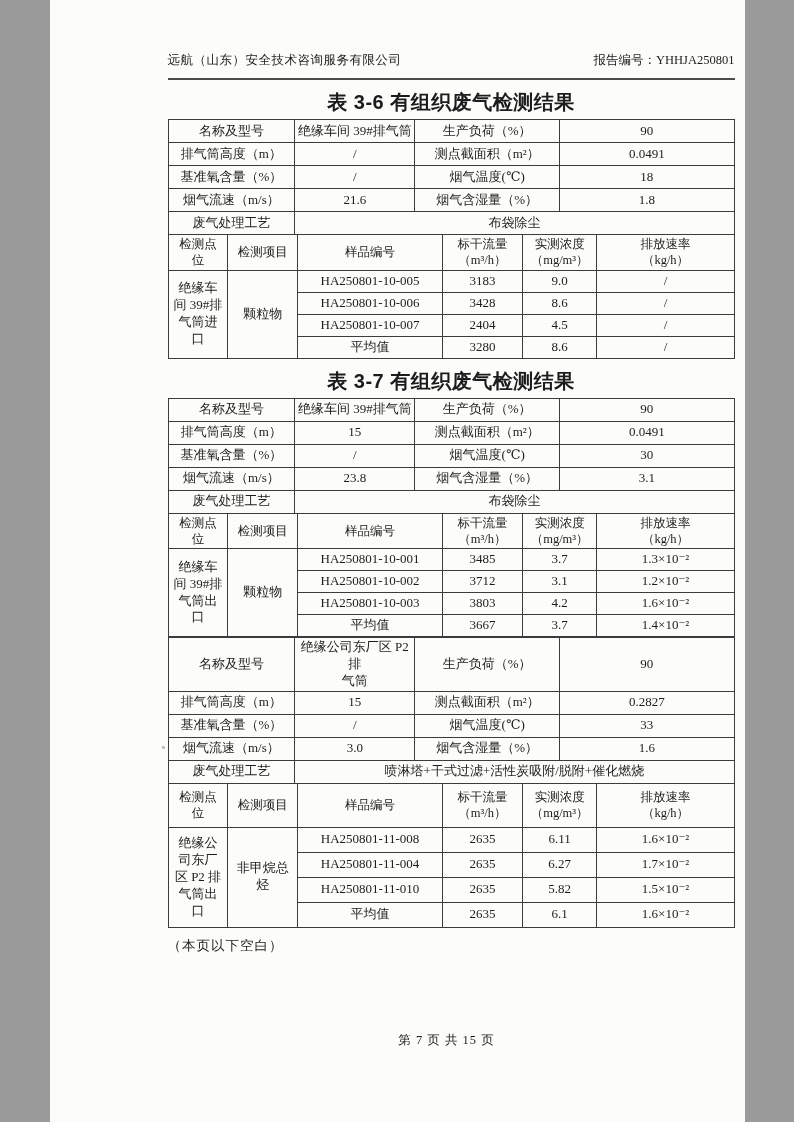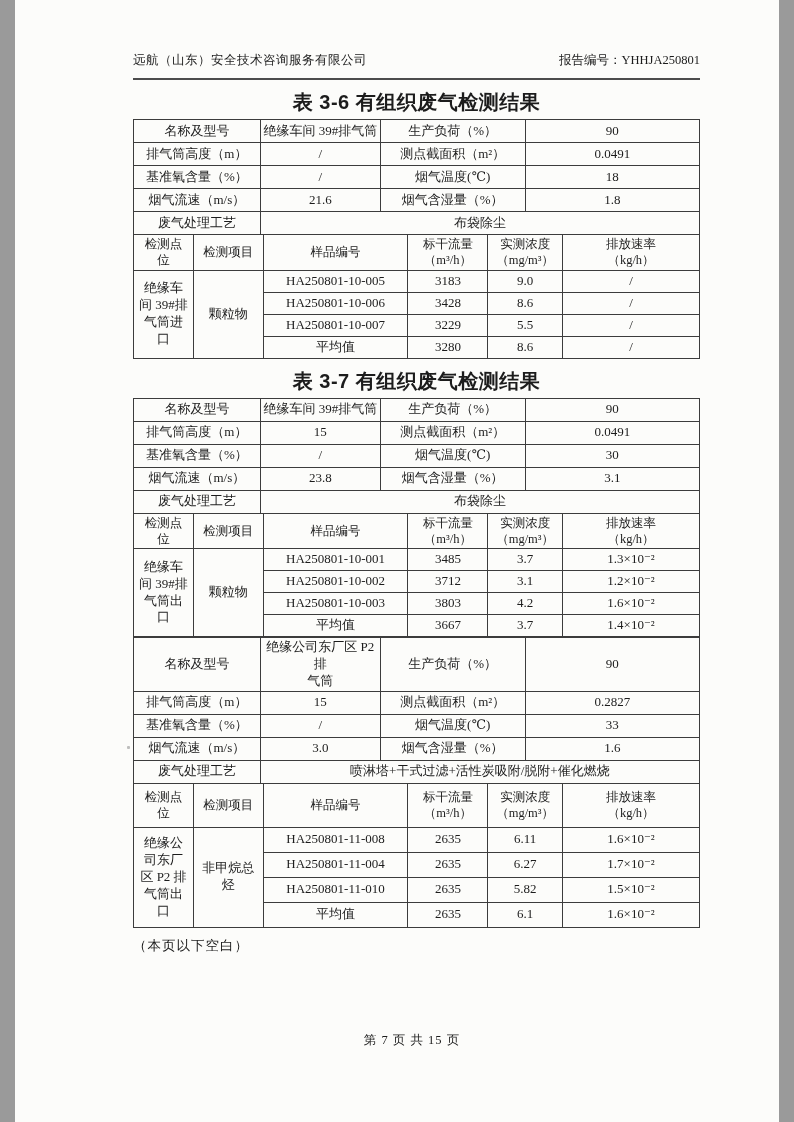--- a/index.html
+++ b/index.html
@@ -1,18 +1,18 @@
 <!DOCTYPE html>
 <html><head>
 <meta charset="utf-8">
 <style>
   html,body{margin:0;padding:0;background:#9a9a9a;}
   .page{
     position:relative;
-    width:764px;height:1122px;
+    width:695px;height:1122px;
     margin:0 auto;
     background:#fcfcfa;
     font-family:"Liberation Serif","DejaVu Serif",serif;
     color:#1c1c1c;
     overflow:hidden;
   }
   .content{
     position:absolute;left:118px;top:52px;width:567px;
   }
   .doc-header{
@@ -140,22 +140,22 @@
             <td>/</td>
           </tr>
           <tr>
             <td>HA250801-10-006</td>
             <td>3428</td>
             <td>8.6</td>
             <td>/</td>
           </tr>
           <tr>
             <td>HA250801-10-007</td>
-            <td>3229</td>
-            <td>5.5</td>
+            <td>2404</td>
+            <td>4.5</td>
             <td>/</td>
           </tr>
           <tr>
             <td>平均值</td>
             <td>3280</td>
             <td>8.6</td>
             <td>/</td>
           </tr>
         </tbody>
       </table>

